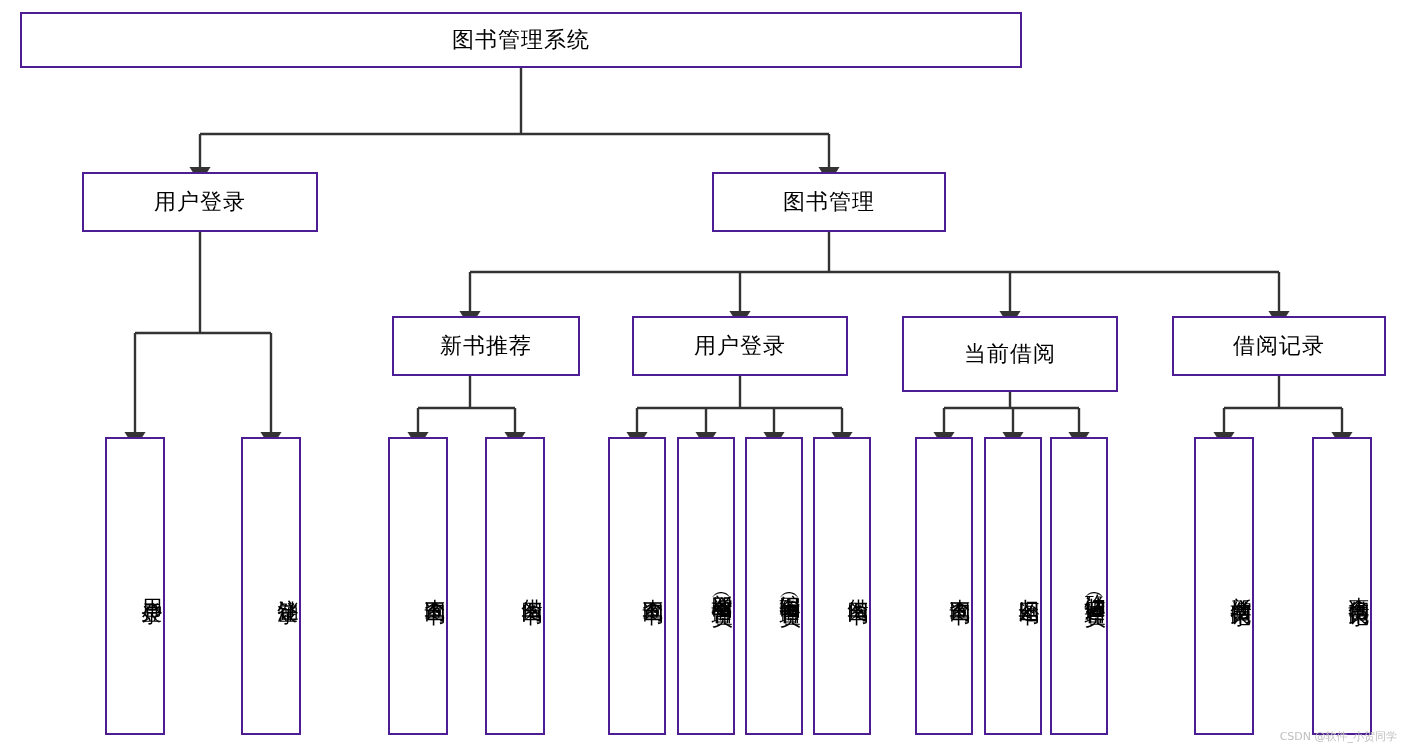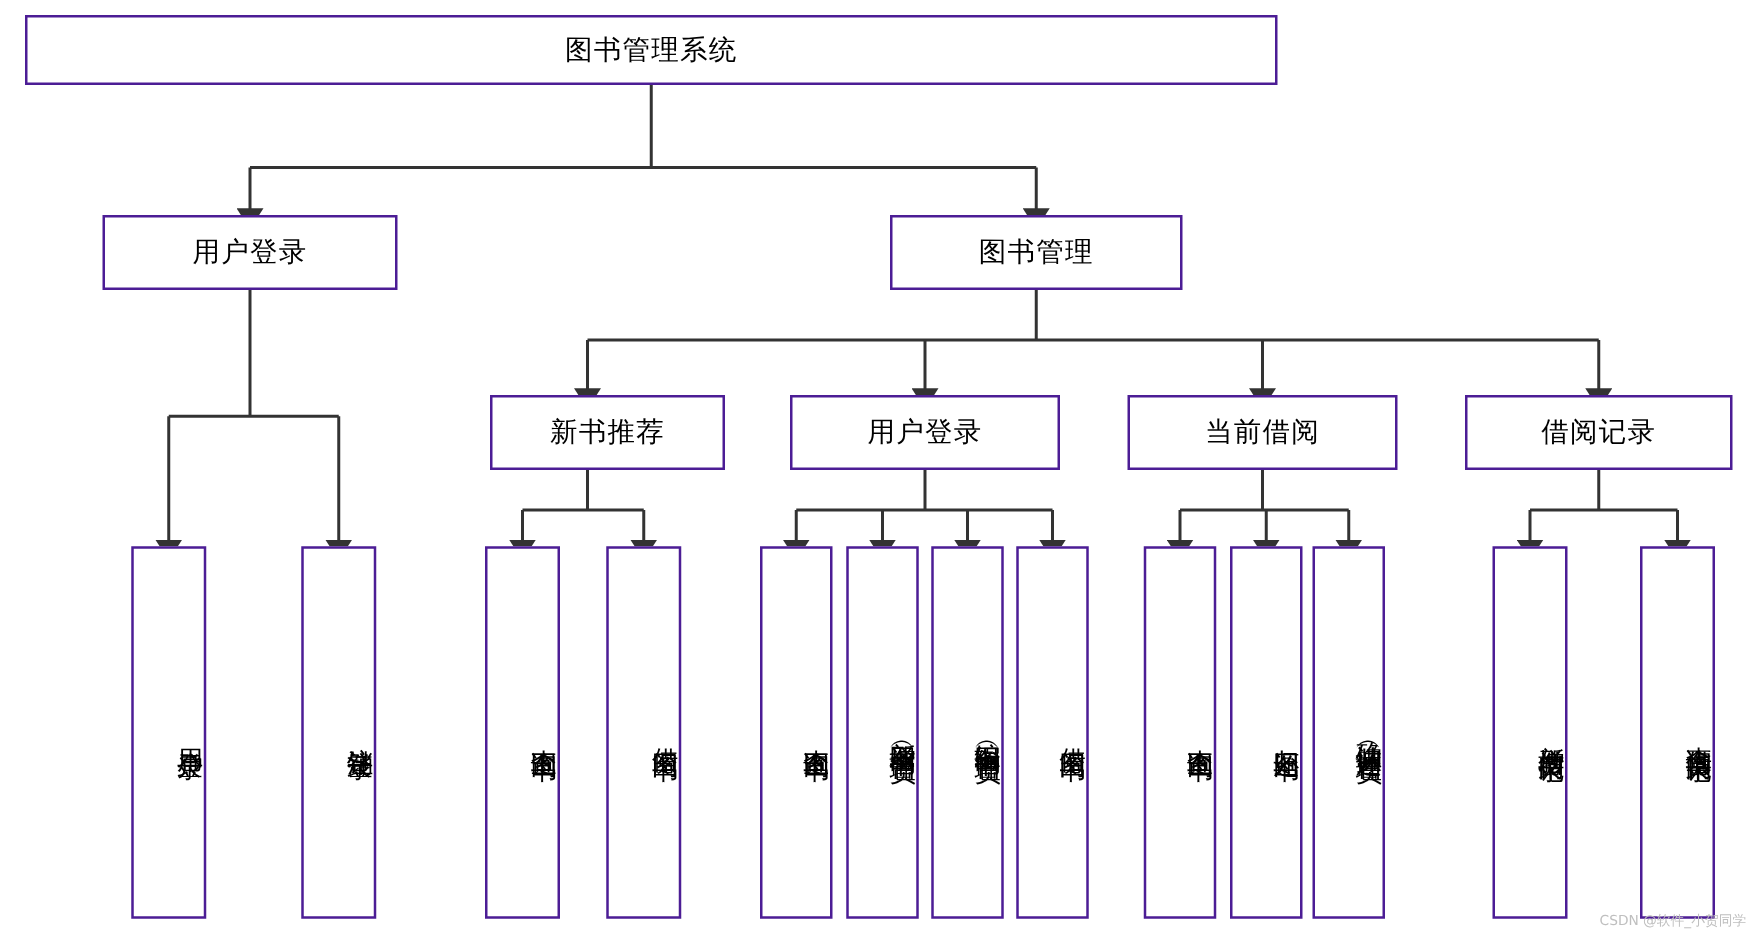--- a/index.html
+++ b/index.html
@@ -128,21 +128,21 @@
       </div>
       <div class="node horiz" style="left: 712px; top: 172px; width: 234px; height: 60px;">
         <span class="lbl">图书管理</span>
       </div>
       <div class="node horiz" style="left: 362px; top: 316px; width: 188px; height: 60px; margin-left: 30px;">
         <span class="lbl">新书推荐</span>
       </div>
       <div class="node horiz" style="left: 632px; top: 316px; width: 216px; height: 60px;">
         <span class="lbl">用户登录</span>
       </div>
-      <div class="node horiz" style="left: 902px; top: 316px; width: 216px; height: 60px;">
+      <div class="node horiz" style="left: 902px; top: 316px; width: 216px; height: 76px;">
         <span class="lbl">当前借阅</span>
       </div>
       <div class="node horiz" style="left: 1172px; top: 316px; width: 214px; height: 60px;">
         <span class="lbl">借阅记录</span>
       </div>
       <div class="node vert" style="left: 105px; top: 437px; width: 60px; height: 298px;">
         <span class="lbl">用户登录</span>
       </div>
       <div class="node vert" style="left: 241px; top: 437px; width: 60px; height: 298px;">
         <span class="lbl">注销登录</span>

